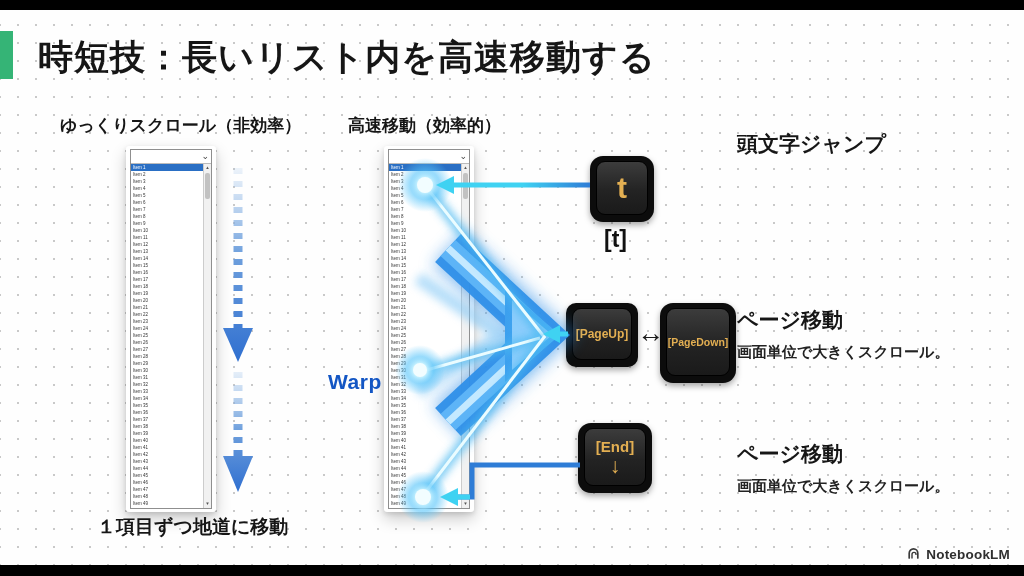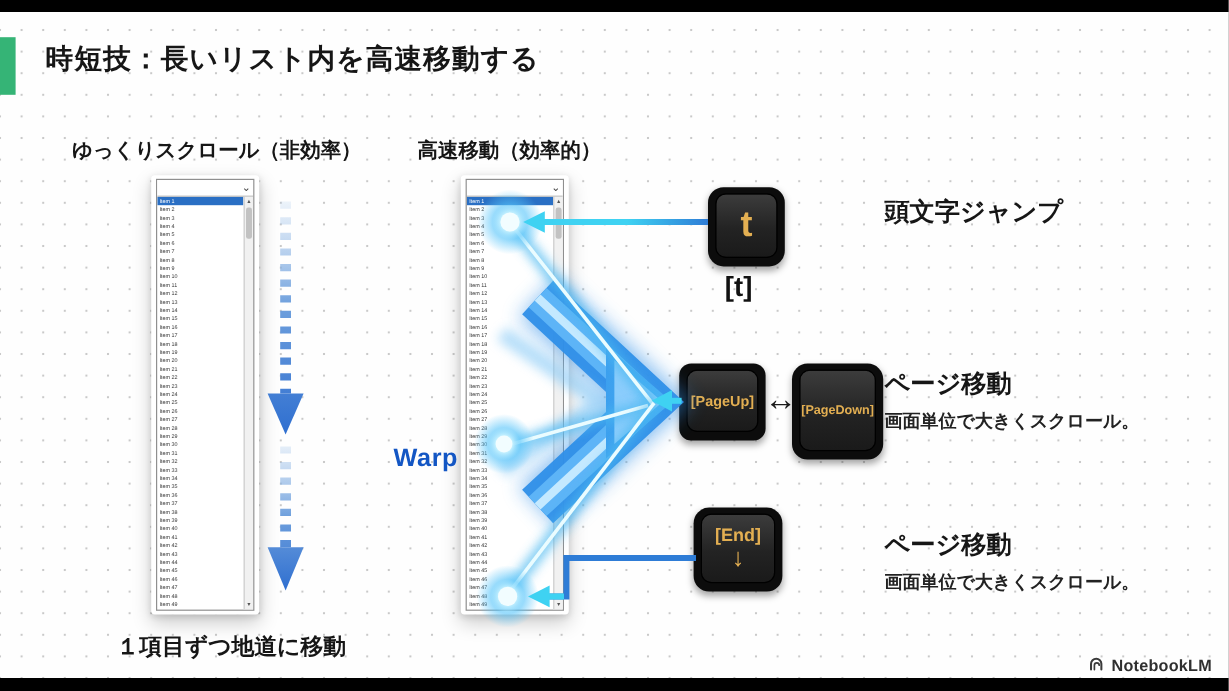--- a/index.html
+++ b/index.html
@@ -12,21 +12,21 @@
   #bar-top{top:0;height:10px;}
   #bar-bottom{bottom:0;height:11px;}
   #canvas{
     position:absolute;left:0;top:10px;width:1024px;height:555px;
     background-color:#fefefe;
     background-image:radial-gradient(circle,#c9c9c9 1.1px,rgba(0,0,0,0) 1.3px);
     background-size:18px 18px;background-position:9px 6px;
   }
   .abs{position:absolute;}
   #accent-bar{left:0;top:21px;width:13px;height:48px;}
-  #slide-title{left:38px;top:24px;font-size:23px;font-weight:bold;color:#161616;letter-spacing:1px;}
+  #slide-title{left:38px;top:24px;font-size:35px;font-weight:bold;color:#161616;letter-spacing:1px;}
   .col-header{font-size:17px;font-weight:bold;color:#161616;}
   #col-header-left{left:60px;top:104px;}
   #col-header-right{left:348px;top:104px;}
 
   
   .list-card{
     top:136px;width:90px;height:366px;background:#fff;border-radius:3px;
     box-shadow:0 7px 16px rgba(0,0,0,.20), 0 2px 5px rgba(0,0,0,.12);
     padding:3px 4px;box-sizing:border-box;
   }
@@ -50,21 +50,21 @@
   .list-item.selected{background:#2a6fc4;color:#fff;}
   .listbox-scroll{
     position:absolute;top:14px;right:0;bottom:0;width:8px;background:#f1f1f1;
     border-left:1px solid #ccc;box-sizing:border-box;
   }
   .scroll-arrow{position:absolute;left:0;width:100%;font-size:4.5px;color:#555;text-align:center;line-height:8px;}
   .scroll-arrow.up{top:0;}
   .scroll-arrow.down{bottom:0;}
   .scroll-thumb{position:absolute;left:1px;top:9px;width:5px;height:26px;background:#c2c2c2;border-radius:2px;}
 
-  #left-caption{left:97px;top:516px;font-size:19px;font-weight:bold;color:#161616;}
+  #left-caption{left:97px;top:504px;font-size:19px;font-weight:bold;color:#161616;}
   #warp-label{left:328px;top:360px;font-size:21px;font-weight:bold;color:#1356c4;letter-spacing:.5px;}
 
   
   .keycap{
     position:absolute;background:#0c0c0c;border-radius:13px;
     box-shadow:0 3px 6px rgba(0,0,0,.35);
   }
   .keycap .inner{
     position:absolute;left:6px;top:5px;right:6px;bottom:7px;border-radius:9px;
     background:linear-gradient(180deg,#3c3c3c 0%,#232323 55%,#1a1a1a 100%);
@@ -81,21 +81,21 @@
   #key-pagedown{left:660px;top:293px;width:76px;height:80px;}
   #key-pagedown .inner{font-size:10.5px;}
   #key-end{left:578px;top:413px;width:74px;height:70px;}
   #key-end .inner{font-size:15px;}
   #key-end .inner .end-arrow{font-size:21px;line-height:22px;font-weight:bold;}
 
   
   .tip{left:737px;width:280px;}
   .tip-heading{font-size:21px;font-weight:bold;color:#161616;}
   .tip-body{font-size:15px;font-weight:bold;color:#222;line-height:1.55;white-space:pre-line;margin-top:6px;}
-  #tip-0{top:152px;}
+  #tip-0{top:120px;}
   #tip-1{top:296px;}
   #tip-2{top:430px;}
 
   
   #branding{right:14px;top:537px;display:flex;gap:4px;color:#2f2f2f;}
   #branding .logo-text{font-size:13.5px;font-weight:bold;letter-spacing:.2px;}
 
   #fx-overlay{position:absolute;left:0;top:0;width:1024px;height:576px;pointer-events:none;}
 </style>
 </head>

